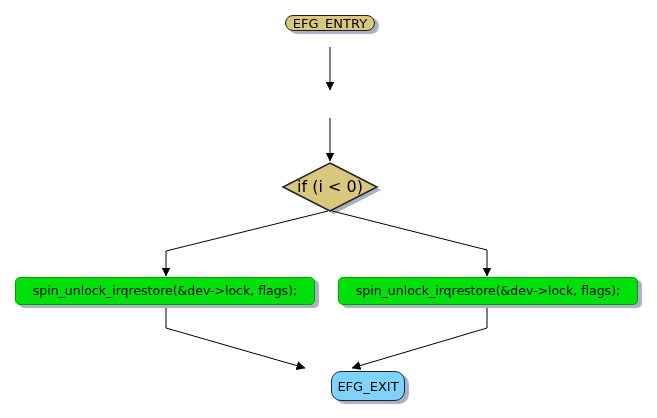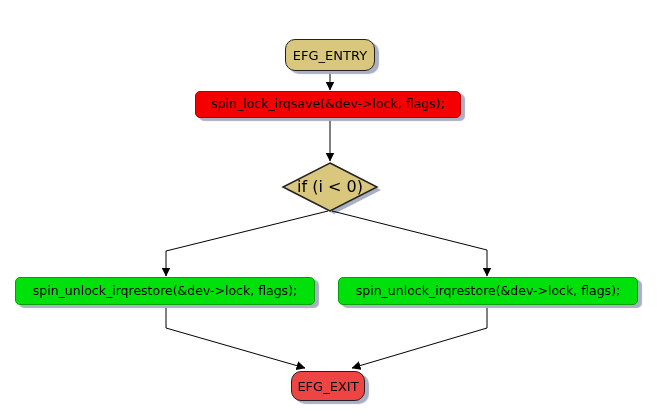--- a/index.html
+++ b/index.html
@@ -35,21 +35,21 @@
     position: absolute;
     display: flex;
     align-items: center;
     justify-content: center;
     white-space: nowrap;
     color: #000;
     font-size: 16px;
     line-height: 1;
   }
   
-  #node-entry        { left: 285px; top: 15px;  width: 90px;  height: 32px; margin-top: 24px; }
+  #node-entry        { left: 285px; top: 15px;  width: 90px;  height: 16px; }
   #node-lock         { left: 195px; top: 91px;  width: 266px; height: 27px; }
   #node-unlock-left  { left: 15px;  top: 277px; width: 300px; height: 28px; }
   #node-unlock-right { left: 338px; top: 277px; width: 300px; height: 28px; }
   #node-exit         { left: 291px; top: 371px; width: 74px;  height: 30px; }
   #cond-label        { left: 285px; top: 176px; width: 90px;  height: 22px; }
 </style>
 </head>
 <body>
 
 <div class="canvas">
@@ -67,23 +67,22 @@
     <polyline points="330,47 330,90" fill="none" marker-end="url(#arrowhead)" stroke="#000000"></polyline>
     <polyline points="330,118 330,161" fill="none" marker-end="url(#arrowhead)" stroke="#000000"></polyline>
     <polyline points="328,211 166,251 166,276" fill="none" marker-end="url(#arrowhead)" stroke="#000000"></polyline>
     <polyline points="332,211 487,250 487,276" fill="none" marker-end="url(#arrowhead)" stroke="#000000"></polyline>
     <polyline points="166,306 166,328 305,368" fill="none" marker-end="url(#arrowhead)" stroke="#000000"></polyline>
     <polyline points="487,306 487,328 352,368" fill="none" marker-end="url(#arrowhead)" stroke="#000000"></polyline>
   </svg>
 
   <div id="node-entry" class="node rounded-lg" style="background-color: rgb(217, 199, 126); border-color: rgb(34, 34, 34);">EFG_ENTRY</div>
 
-  <div id="node-lock" class="node rounded-sm code" style="background-color: rgb(244, 0, 0); border-color: rgb(178, 0, 0);">spin_lock_irqsave(&amp;dev-&gt;lock, flags);</div>
 
   <div id="cond-label" class="diamond-label">if (i &lt; 0)</div>
 
   <div id="node-unlock-left" class="node rounded-sm code" style="background-color: rgb(0, 224, 10); border-color: rgb(0, 160, 5);">spin_unlock_irqrestore(&amp;dev-&gt;lock, flags);</div>
 
   <div id="node-unlock-right" class="node rounded-sm code" style="background-color: rgb(0, 224, 10); border-color: rgb(0, 160, 5);">spin_unlock_irqrestore(&amp;dev-&gt;lock, flags);</div>
 
-  <div id="node-exit" class="node rounded-lg" style="background-color: #ef4444; border-color: rgb(34, 34, 34);">EFG_EXIT</div>
+  <div id="node-exit" class="node rounded-lg" style="background-color: #7dd3fc; border-color: rgb(34, 34, 34); margin-left: 40px;">EFG_EXIT</div>
 
 </div>
 
 </body></html>

